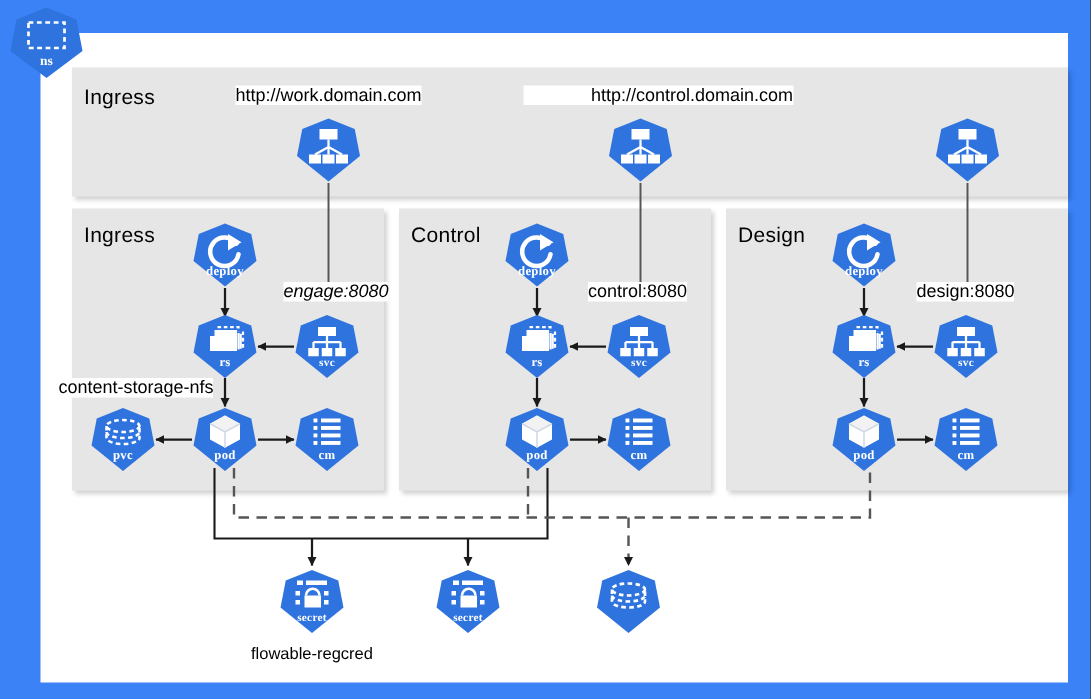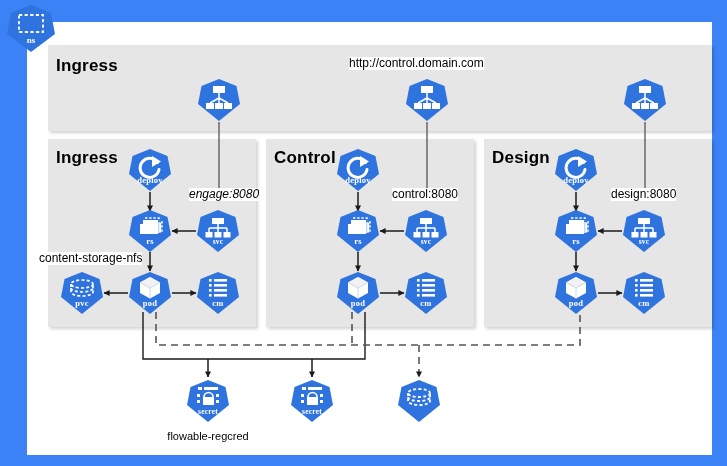--- a/index.html
+++ b/index.html
@@ -1,20 +1,20 @@
 <!DOCTYPE html>
 <html><head>
 <meta charset="utf-8">
 <style>
   html,body{margin:0;padding:0;background:#000;}
   #root{position:relative;width:727px;height:466px;background:#3b82f6;overflow:hidden;
         font-family:"Liberation Sans",sans-serif;}
   .white-panel{position:absolute;left:27px;top:22px;width:685px;height:433px;background:#fff;}
   .grp{position:absolute;background:#e6e6e6;box-shadow:2px 2px 3px rgba(0,0,0,0.18);}
-  .grp-title{position:absolute;font-weight:bold;font-size:17px;color:#000;letter-spacing:.2px;}
+  .grp-title{position:absolute;font-weight:normal;font-size:14px;color:#000;letter-spacing:.2px;}
   .lbl{position:absolute;font-size:12px;color:#000;background:#fff;white-space:nowrap;line-height:13px;}
   .node{position:absolute;width:44px;height:44px;}
   .node svg{display:block;overflow:visible;}
   .nodecap{position:absolute;left:0;width:44px;text-align:center;top:27px;
            font-family:"Liberation Serif",serif;font-size:8.5px;color:#fff;font-weight:bold;
            letter-spacing:.2px;pointer-events:none;}
   .nodecap.sm{font-size:7.5px;top:28px;}
   #wires{position:absolute;left:0;top:0;width:727px;height:466px;pointer-events:none;}
   .nsnode{position:absolute;left:6px;top:4px;width:50px;height:50px;}
   .nscap{position:absolute;left:0;top:31px;width:50px;text-align:center;
@@ -87,21 +87,22 @@
 
     <g stroke="#555" stroke-width="1.6" fill="none" stroke-dasharray="7,5">
       <path d="M156,312 L156,345 L580,345 L580,312"></path>
       <path d="M352,312 L352,345"></path>
     </g>
     <g stroke="#555" stroke-width="1.6" fill="none" stroke-dasharray="7,5" marker-end="url(#ah)">
       <path d="M419,345 L419,377"></path>
     </g>
   </svg>
 
-  <div class="lbl" style="left:349px;top:57px;">http://control.domain.com</div>
+  <div class="lbl" style="left:157px;top:57px;">http://work.domain.com</div>
+  <div class="lbl" style="left:349px;top:57px;padding-left:45px;">http://control.domain.com</div>
 
   <div class="node" style="left:197px;top:78px;">
     <svg width="44" height="44" viewBox="0 0 44 44">
       <polygon points="22,1 39.5,8 43,26 22,43 1,26 4.5,8" fill="#2f74de"></polygon>
       <rect x="16" y="8" width="12" height="7" fill="#fff"></rect>
       <path d="M22,15 L22,20 M22,20 L13,25 M22,20 L22,25 M22,20 L31,25" stroke="#fff" stroke-width="1.5" fill="none"></path>
       <rect x="9" y="25" width="8" height="6" fill="#fff"></rect>
       <rect x="18" y="25" width="8" height="6" fill="#fff"></rect>
       <rect x="27" y="25" width="8" height="6" fill="#fff"></rect>
     </svg>

